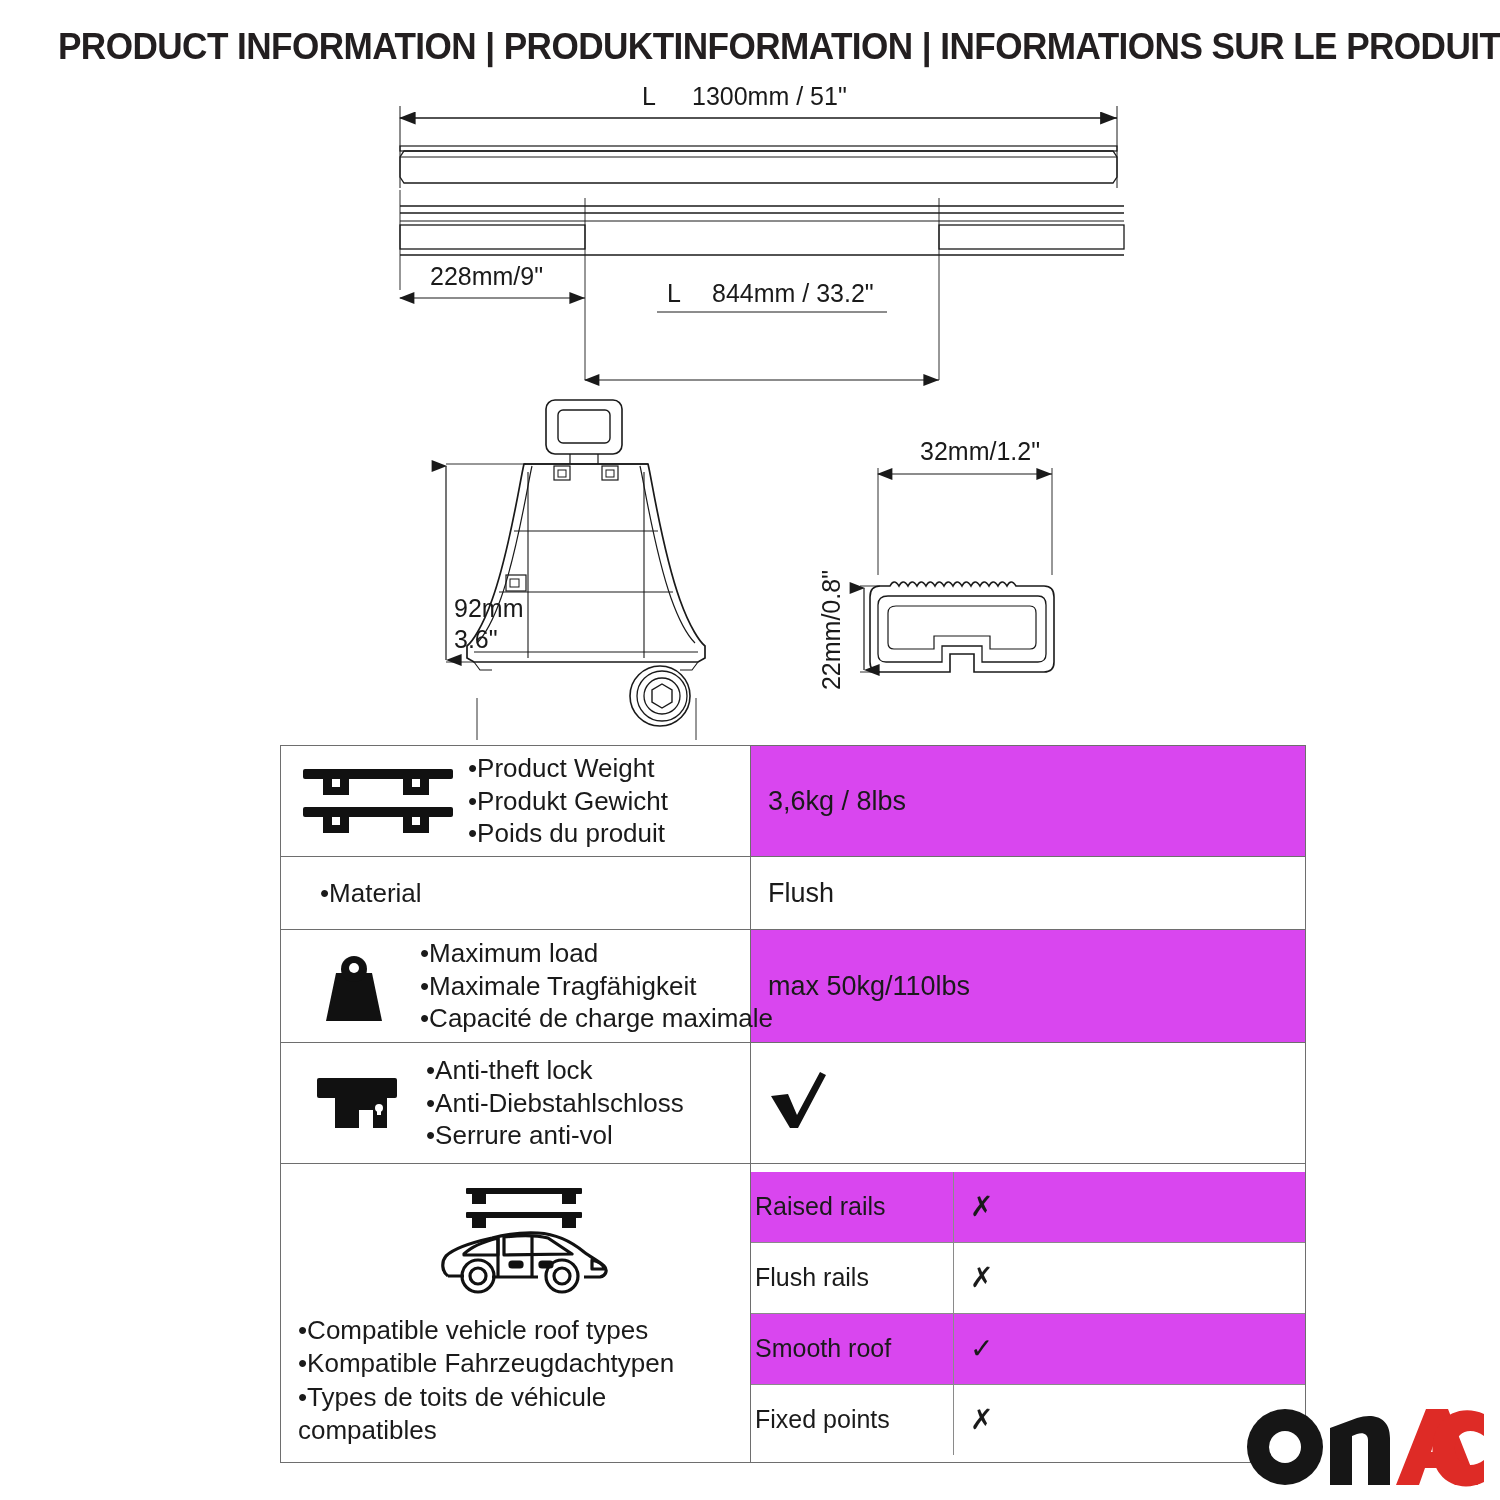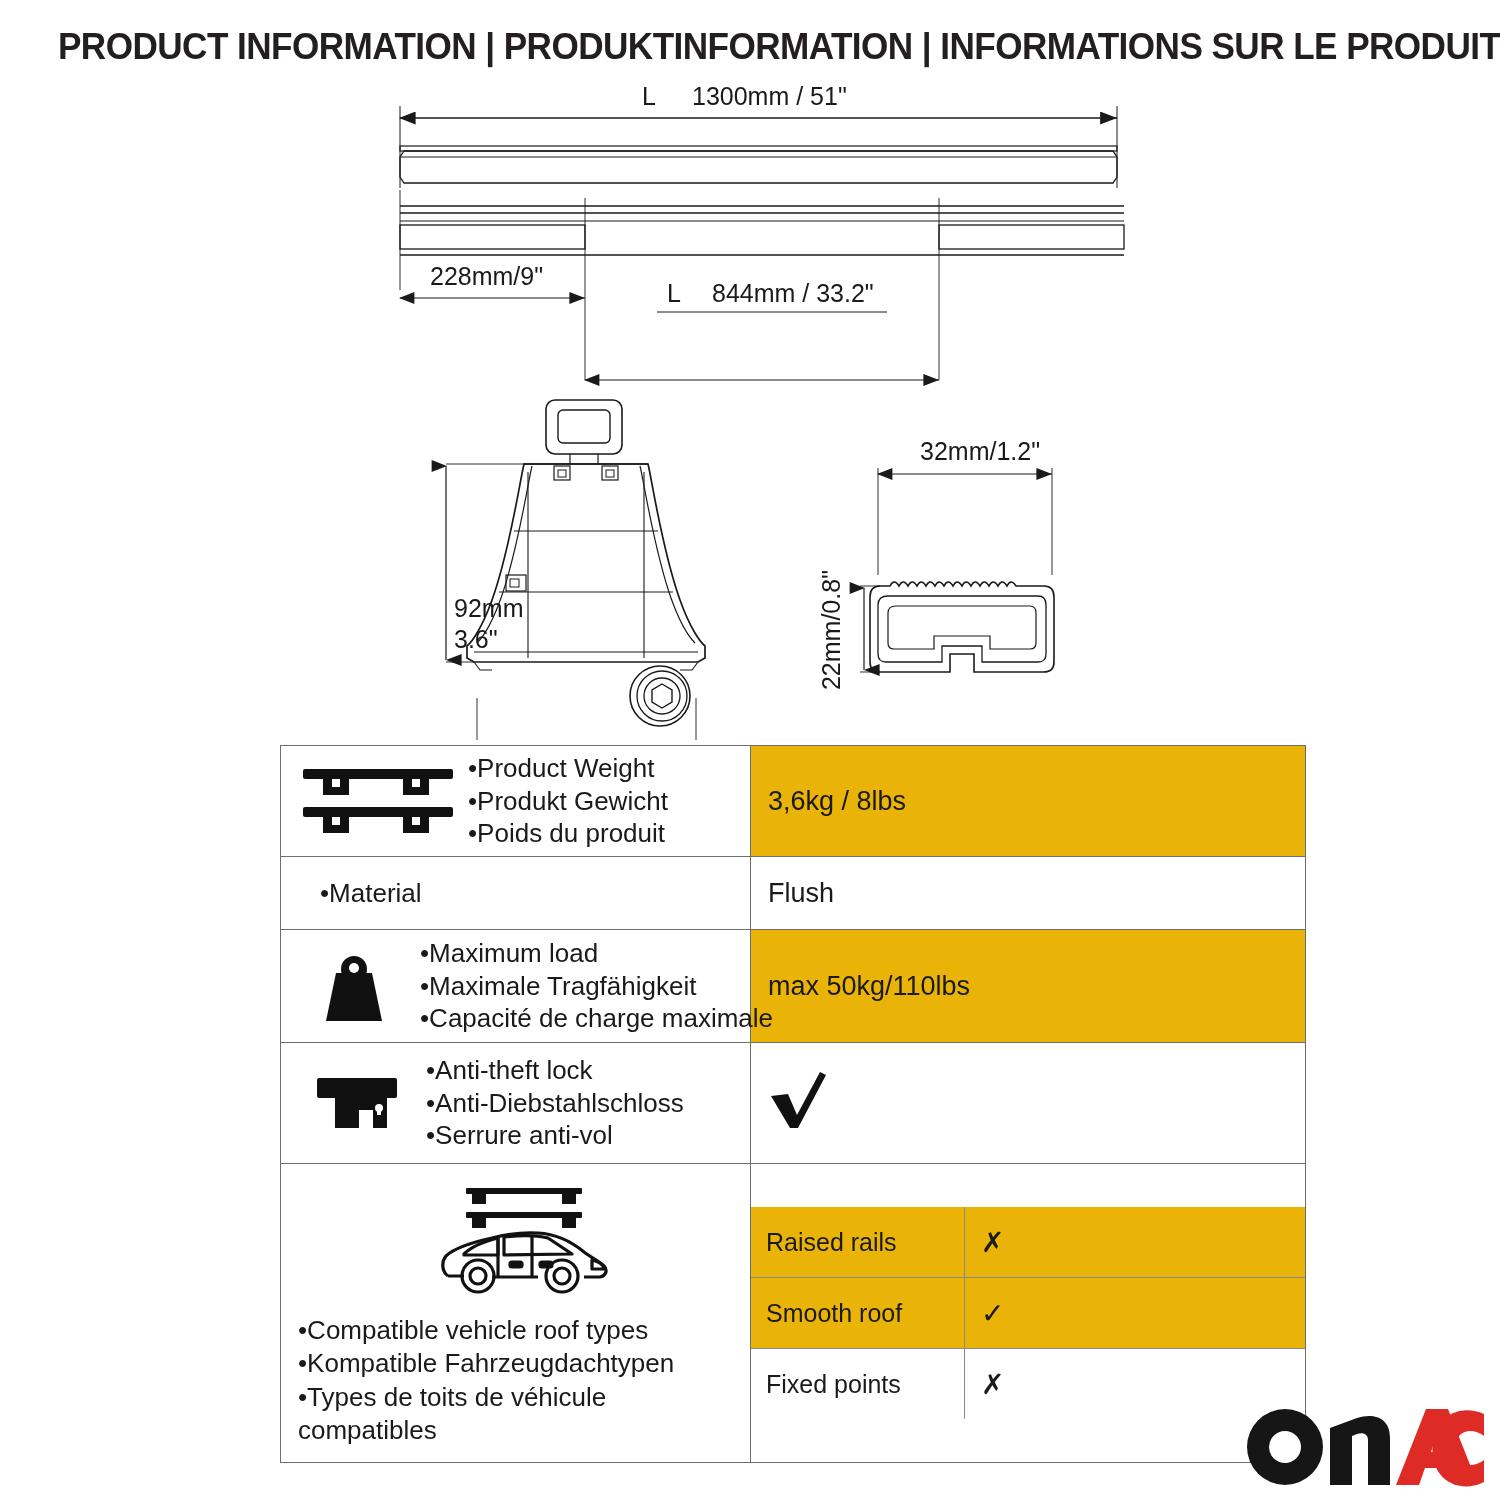--- a/index.html
+++ b/index.html
@@ -52,34 +52,34 @@
   .spec-table .outer{border-color:#6e6e6e;padding-left:17px;}
   .lbl-cell{
     width:452px;
     padding:10px 8px 10px 10px;
   }
   .val-cell{
     padding:10px 0 10px 22px;
     font-size:27px;
     color:#1a1a1a;
   }
-  .shade{background:#eab308;}
+  .shade{background:#d946ef;}
 
   .lbl-flex{display:flex;align-items:center;gap:10px;}
   .lbl-col{display:block;}
   .bullets{font-size:26px;line-height:1.26;color:#1a1a1a;white-space:nowrap;}
   .bullets .b{display:block;}
   .bullets.wrap{white-space:normal;}
 
   .icon-box{flex:0 0 auto;display:flex;align-items:center;justify-content:center;}
 
   
   .sub{width:100%;border-collapse:collapse;table-layout:fixed;}
   .sub td{border:1px solid #8a8a8a;height:70px;font-size:25px;color:#1a1a1a;}
-  .sub td.k{width:198px;padding-left:15px;}
+  .sub td.k{width:198px;padding-left:4px;}
   .sub td.v{padding-left:16px;font-size:28px;}
   .sub tr td{border-left:none;}
   .sub tr td:last-child{border-right:none;}
   .sub tr:first-child td{border-top:none;}
   .sub tr:last-child td{border-bottom:none;}
 
   .roof-cell{padding:0 !important;vertical-align:top;}
   .big-check{font-size:0;line-height:0;}
 
   
@@ -368,20 +368,24 @@
             <span class="b">•Types de toits de véhicule compatibles</span>
           </div>
         </td>
         <td class="roof-cell outer">
           <table class="sub">
             <tbody>
               <tr class="shade">
                 <td class="k">Raised rails</td>
                 <td class="v">✗</td>
               </tr>
+              <tr>
+                <td class="k">Flush rails</td>
+                <td class="v">✗</td>
+              </tr>
               <tr class="shade">
                 <td class="k">Smooth roof</td>
                 <td class="v">✓</td>
               </tr>
               <tr>
                 <td class="k">Fixed points</td>
                 <td class="v">✗</td>
               </tr>
             </tbody>
           </table>

